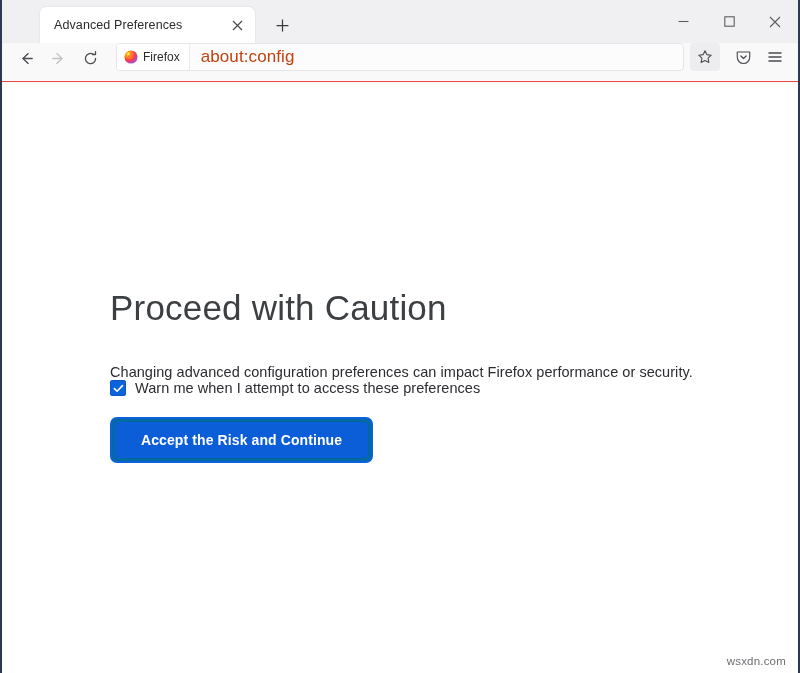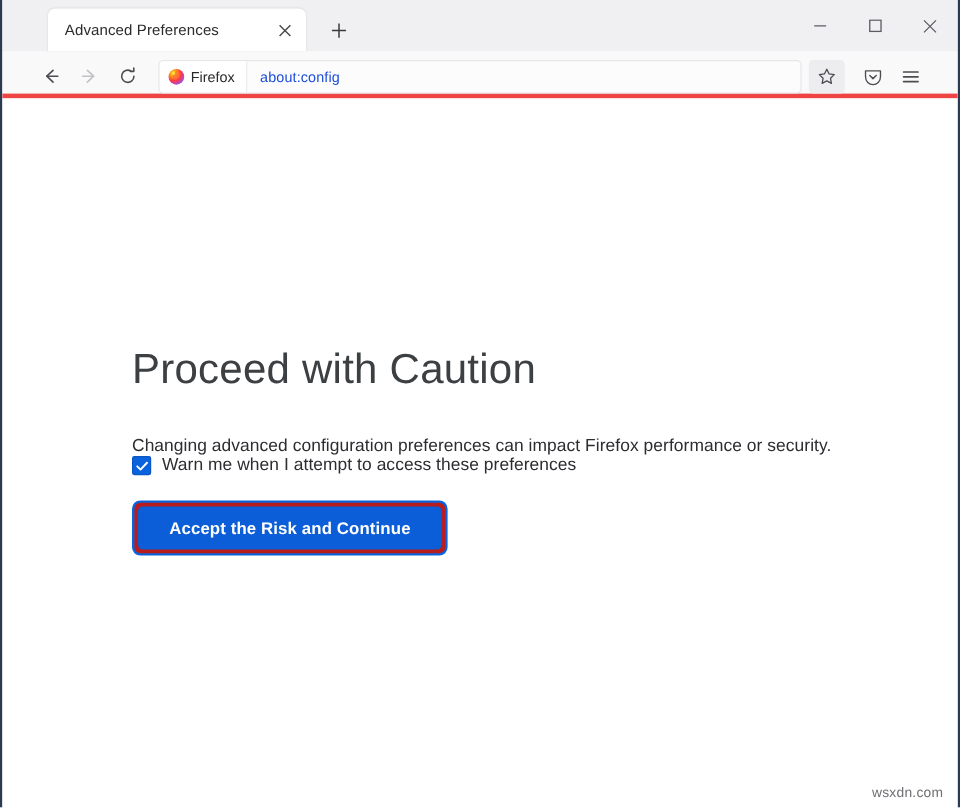--- a/index.html
+++ b/index.html
@@ -91,24 +91,24 @@
     width: 46px; height: 43px;
     display: flex; align-items: center; justify-content: center;
     color: #5c5c62;
   }
 
   
   #toolbar {
     position: relative;
     height: 39px;
     background: #f9f9fa;
-    border-bottom: 4px solid #ef4444;
-    display: flex;
-    align-items: flex-end;
-    padding: 0 24px;
+    border-bottom: 1px solid #ef4444;
+    display: flex;
+    align-items: flex-start;
+    padding: 0 8px;
     flex: 0 0 auto;
   }
 
   .navbtn {
     width: 32px; height: 30px;
     display: flex; align-items: center; justify-content: center;
     border-radius: 4px;
     color: #4c4c51;
     flex: 0 0 auto;
   }
@@ -136,22 +136,22 @@
     border-right: 1px solid #ececf0;
     flex: 0 0 auto;
   }
   #identity-label {
     font-size: 12px;
     color: #2b2b2b;
   }
 
   #url-text {
     padding-left: 11px;
-    font-size: 12px;
-    color: #1d4ed8;
+    font-size: 17px;
+    color: #c2410c;
     white-space: nowrap;
     letter-spacing: 0.1px;
   }
 
   .tbbtn {
     width: 30px; height: 28px;
     display: flex; align-items: center; justify-content: center;
     border-radius: 4px;
     color: #4c4c51;
     flex: 0 0 auto;
@@ -211,21 +211,21 @@
     color: #2c2c31;
     letter-spacing: 0.05px;
   }
 
   #accept-wrap {
     margin-top: 21px;
     display: inline-block;
     padding: 3px;
     border: 2px solid #0a62dd;
     border-radius: 7px;
-    background: #b91c1c;
+    background: #0369a1;
   }
 
   #accept-btn {
     display: block;
     background: #0b5ed8;
     color: #ffffff;
     border: none;
     border-radius: 4px;
     padding: 10px 26px;
     font-family: "Liberation Sans", sans-serif;

